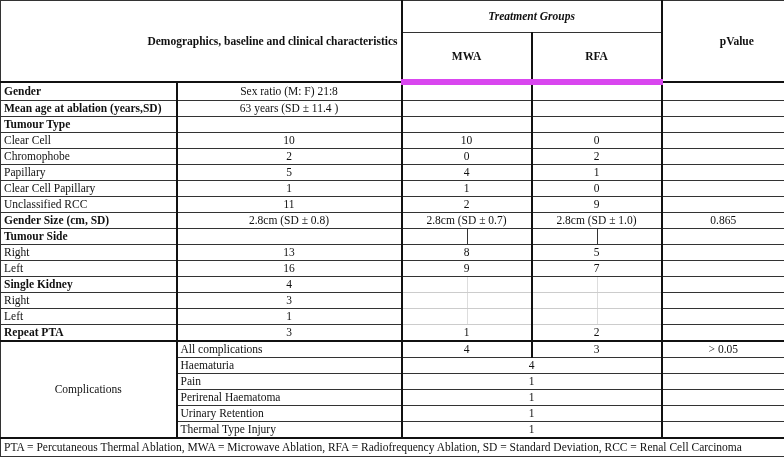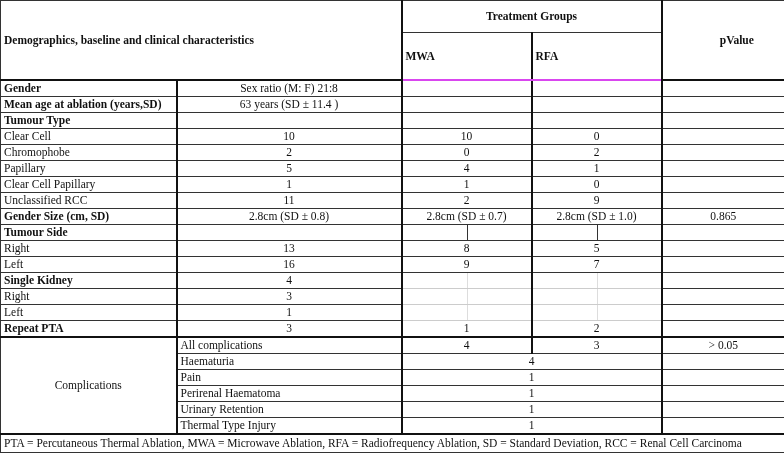--- a/index.html
+++ b/index.html
@@ -1,22 +1,22 @@
 <!DOCTYPE html>
 <html><head>
 <meta charset="utf-8">
 <style>
   html, body { margin: 0; padding: 0; background: #ffffff; }
   body { width: 784px; height: 457px; overflow: hidden; font-family: "Liberation Serif", serif; color: #111; }
   table { border-collapse: collapse; table-layout: fixed; width: 784px; position: absolute; left: 0; top: 0; }
   td, th { border: 1px solid #333; padding: 0 3px; font-size: 11.5px; line-height: 15px; height: 15px; white-space: nowrap; overflow: hidden; }
   th { font-weight: bold; font-size: 11.5px; }
-  .hdr-main { height: 78px; text-align: left; border-bottom: 2px solid #111; }
-  .hdr-tg { height: 31px; text-align: center; }
-  .hdr-sub { height: 46px; text-align: left; border-bottom: 2px solid #d946ef; }
+  .hdr-main { height: 78px; text-align: right; border-bottom: 2px solid #111; }
+  .hdr-tg { height: 31px; text-align: center; font-style: italic; }
+  .hdr-sub { height: 46px; text-align: center; border-bottom: 6px solid #d946ef; }
   .hdr-p { text-align: center; border-bottom: 2px solid #111; padding-left: 30px; }
   .lbl { text-align: left; }
   .b { font-weight: bold; }
   .c { text-align: center; }
   .thickR { border-right: 2px solid #111; }
   .faintTB { border-top-color: #ccc; border-bottom-color: #ccc; }
   .comp-lbl { text-align: center; font-weight: normal; }
   .foot { text-align: left; border-top: 2px solid #111; height: 17px; margin-top: 33px; }
   .split { position: relative; }
   .split::after { content: ""; position: absolute; left: 50%; top: 0; bottom: 0; border-left: 1px solid #333; }

